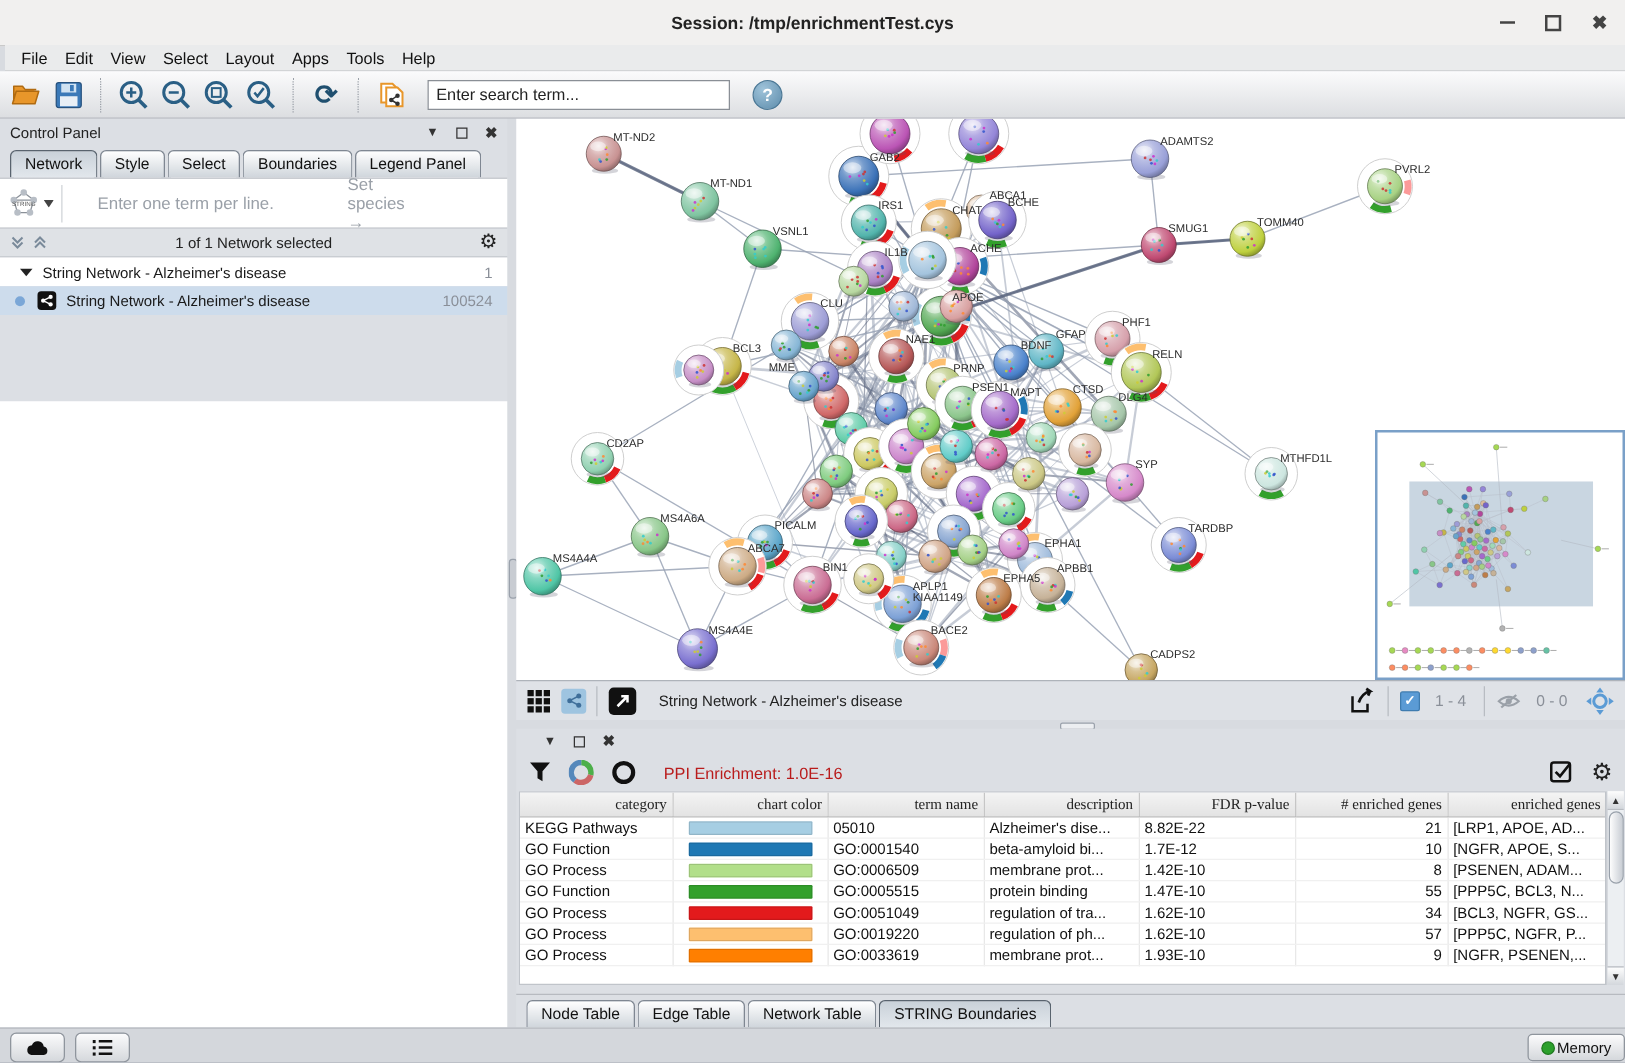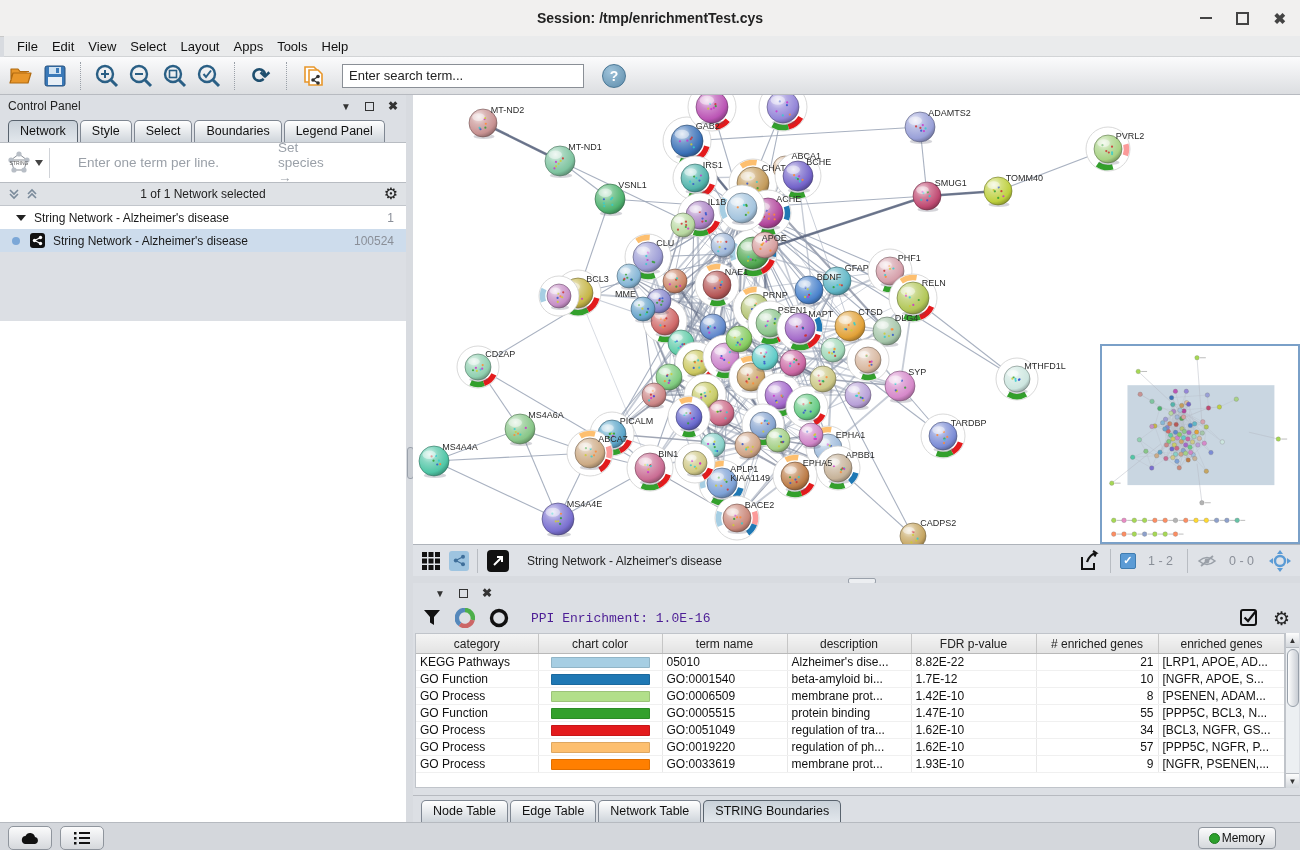--- a/index.html
+++ b/index.html
@@ -78,46 +78,46 @@
              border-top:1px solid #aeb3ba;display:flex;align-items:center;padding:0 8px;box-sizing:border-box;gap:8px;}
   .nf-title{font-size:12px;color:#222;margin-left:10px;flex:1;}
   .nf-sep{width:1px;height:24px;border-left:1px solid #b8bcc2;}
   .cbox{width:14px;height:14px;background:#5b9bd5;border:1px solid #3f7cb0;border-radius:2px;color:#fff;
         font-size:11px;display:flex;align-items:center;justify-content:center;font-weight:bold;}
   .nf-count{color:#8a8f98;font-size:12.5px;margin:0 6px 0 4px;}
   .blackbox{width:22px;height:22px;background:#111;border-radius:4px;display:flex;align-items:center;justify-content:center;}
   
   .tpanel{position:absolute;left:413px;top:583px;width:887px;height:239px;background:#dcdfe4;box-sizing:border-box;}
   .tp-toolbar{height:30px;display:flex;align-items:center;gap:14px;padding:0 10px;}
-  .ppi{font-size:13px;color:#4c1d95;margin-left:8px;flex:1;font-family:Liberation Mono, monospace;}
+  .ppi{font-size:13px;color:#b91c1c;margin-left:8px;flex:1;}
   .tp-tablewrap{position:absolute;left:2px;top:50px;width:870px;height:155px;overflow:hidden;background:#fff;
                 border:1px solid #c0c4ca;box-sizing:border-box;}
   table.enr{border-collapse:collapse;table-layout:fixed;width:869px;font-size:12px;}
   table.enr th{background:linear-gradient(#f4f4f4,#e3e3e3);border-right:1px solid #c6c6c6;border-bottom:1px solid #b9b9b9;
-               font-weight:normal;text-align:center;padding:2px 4px;height:15px;color:#222;
-               white-space:nowrap;overflow:hidden;}
+               font-weight:normal;text-align:right;padding:2px 4px;height:15px;color:#222;
+               white-space:nowrap;overflow:hidden;font-family:Liberation Serif, serif;}
   table.enr td{border-right:1px solid #e8e8e8;border-bottom:1px solid #f0f0f0;padding:0 4px;height:16px;
                white-space:nowrap;overflow:hidden;color:#111;}
   td.numcell{text-align:right;padding-right:8px;}
   .chip{height:11px;margin:0 8px;border-radius:1px;box-shadow:inset 0 0 0 1px rgba(0,0,0,.12);}
   .tp-scroll{position:absolute;right:1px;top:50px;width:14px;height:155px;background:#eceff2;
              border-left:1px solid #c0c4ca;box-sizing:border-box;}
   .sc-arrow{height:14px;display:flex;align-items:center;justify-content:center;font-size:8px;color:#333;
             background:linear-gradient(#fdfdfd,#d3d7dc);border-bottom:1px solid #b8bcc2;}
   .sc-arrow.down{position:absolute;bottom:0;left:0;right:0;border-top:1px solid #b8bcc2;border-bottom:none;}
   .sc-thumb{position:absolute;left:1px;top:16px;width:10px;height:56px;border:1px solid #98a0aa;border-radius:6px;
             background:linear-gradient(90deg,#fdfdfd,#c8cdd4);}
   .tp-tabs{position:absolute;left:0;bottom:0;height:27px;width:100%;display:flex;align-items:flex-end;
            padding-left:8px;gap:2px;box-sizing:border-box;border-top:1px solid #b7bac0;background:#dcdfe4;}
   
   .statusbar{position:absolute;left:0;top:822px;width:1300px;height:28px;background:#d4d7dc;
              border-top:1px solid #b6bac0;}
   .sb-btn{position:absolute;top:3px;height:22px;border:1px solid #8f959d;border-radius:5px;
           background:linear-gradient(#fbfbfc,#d5d8dc);display:flex;align-items:center;justify-content:center;}
-  .mem-btn{position:absolute;right:24px;top:4px;height:20px;padding:0 10px;border:1px solid #8f959d;border-radius:4px;
+  .mem-btn{position:absolute;right:0;top:4px;height:20px;padding:0 10px;border:1px solid #8f959d;border-radius:4px;
            background:linear-gradient(#fbfbfc,#d5d8dc);display:flex;align-items:center;gap:2px;font-size:12px;color:#111;}
   .mem-dot{width:9px;height:9px;border-radius:50%;background:#2ca02c;border:1px solid #1f7a1f;}
   svg{display:block;}
 </style>
 </head>
 <body>
 
 <div class="app">
 
   <div class="titlebar">
@@ -2562,21 +2562,21 @@
     </span>
     <span class="nf-title">String Network - Alzheimer's disease</span>
     <span>
       <svg width="24" height="24">
           <path d="M4 8 v12 h12 v-6" fill="none" stroke="#111" stroke-width="2"></path>
           <path d="M9 13 C11 7, 14 5, 18 4 L15 2 M18 4 L16.5 7.5" fill="none" stroke="#111" stroke-width="2.2"></path>
         </svg>
     </span>
     <span class="nf-sep"></span>
     <span class="cbox">✓</span>
-    <span class="nf-count">1 - 2</span>
+    <span class="nf-count">1 - 4</span>
     <span class="nf-sep"></span>
     <span>
       <svg width="20" height="16">
           <path d="M2 8 Q10 1 18 8 Q10 15 2 8 Z" fill="none" stroke="#9aa0a8" stroke-width="1.6"></path>
           <circle cx="10" cy="8" r="2.4" fill="#9aa0a8"></circle>
           <line x1="4" y1="13" x2="16" y2="3" stroke="#9aa0a8" stroke-width="1.8"></line>
         </svg>
     </span>
     <span class="nf-count">0 - 0</span>
     <span>

